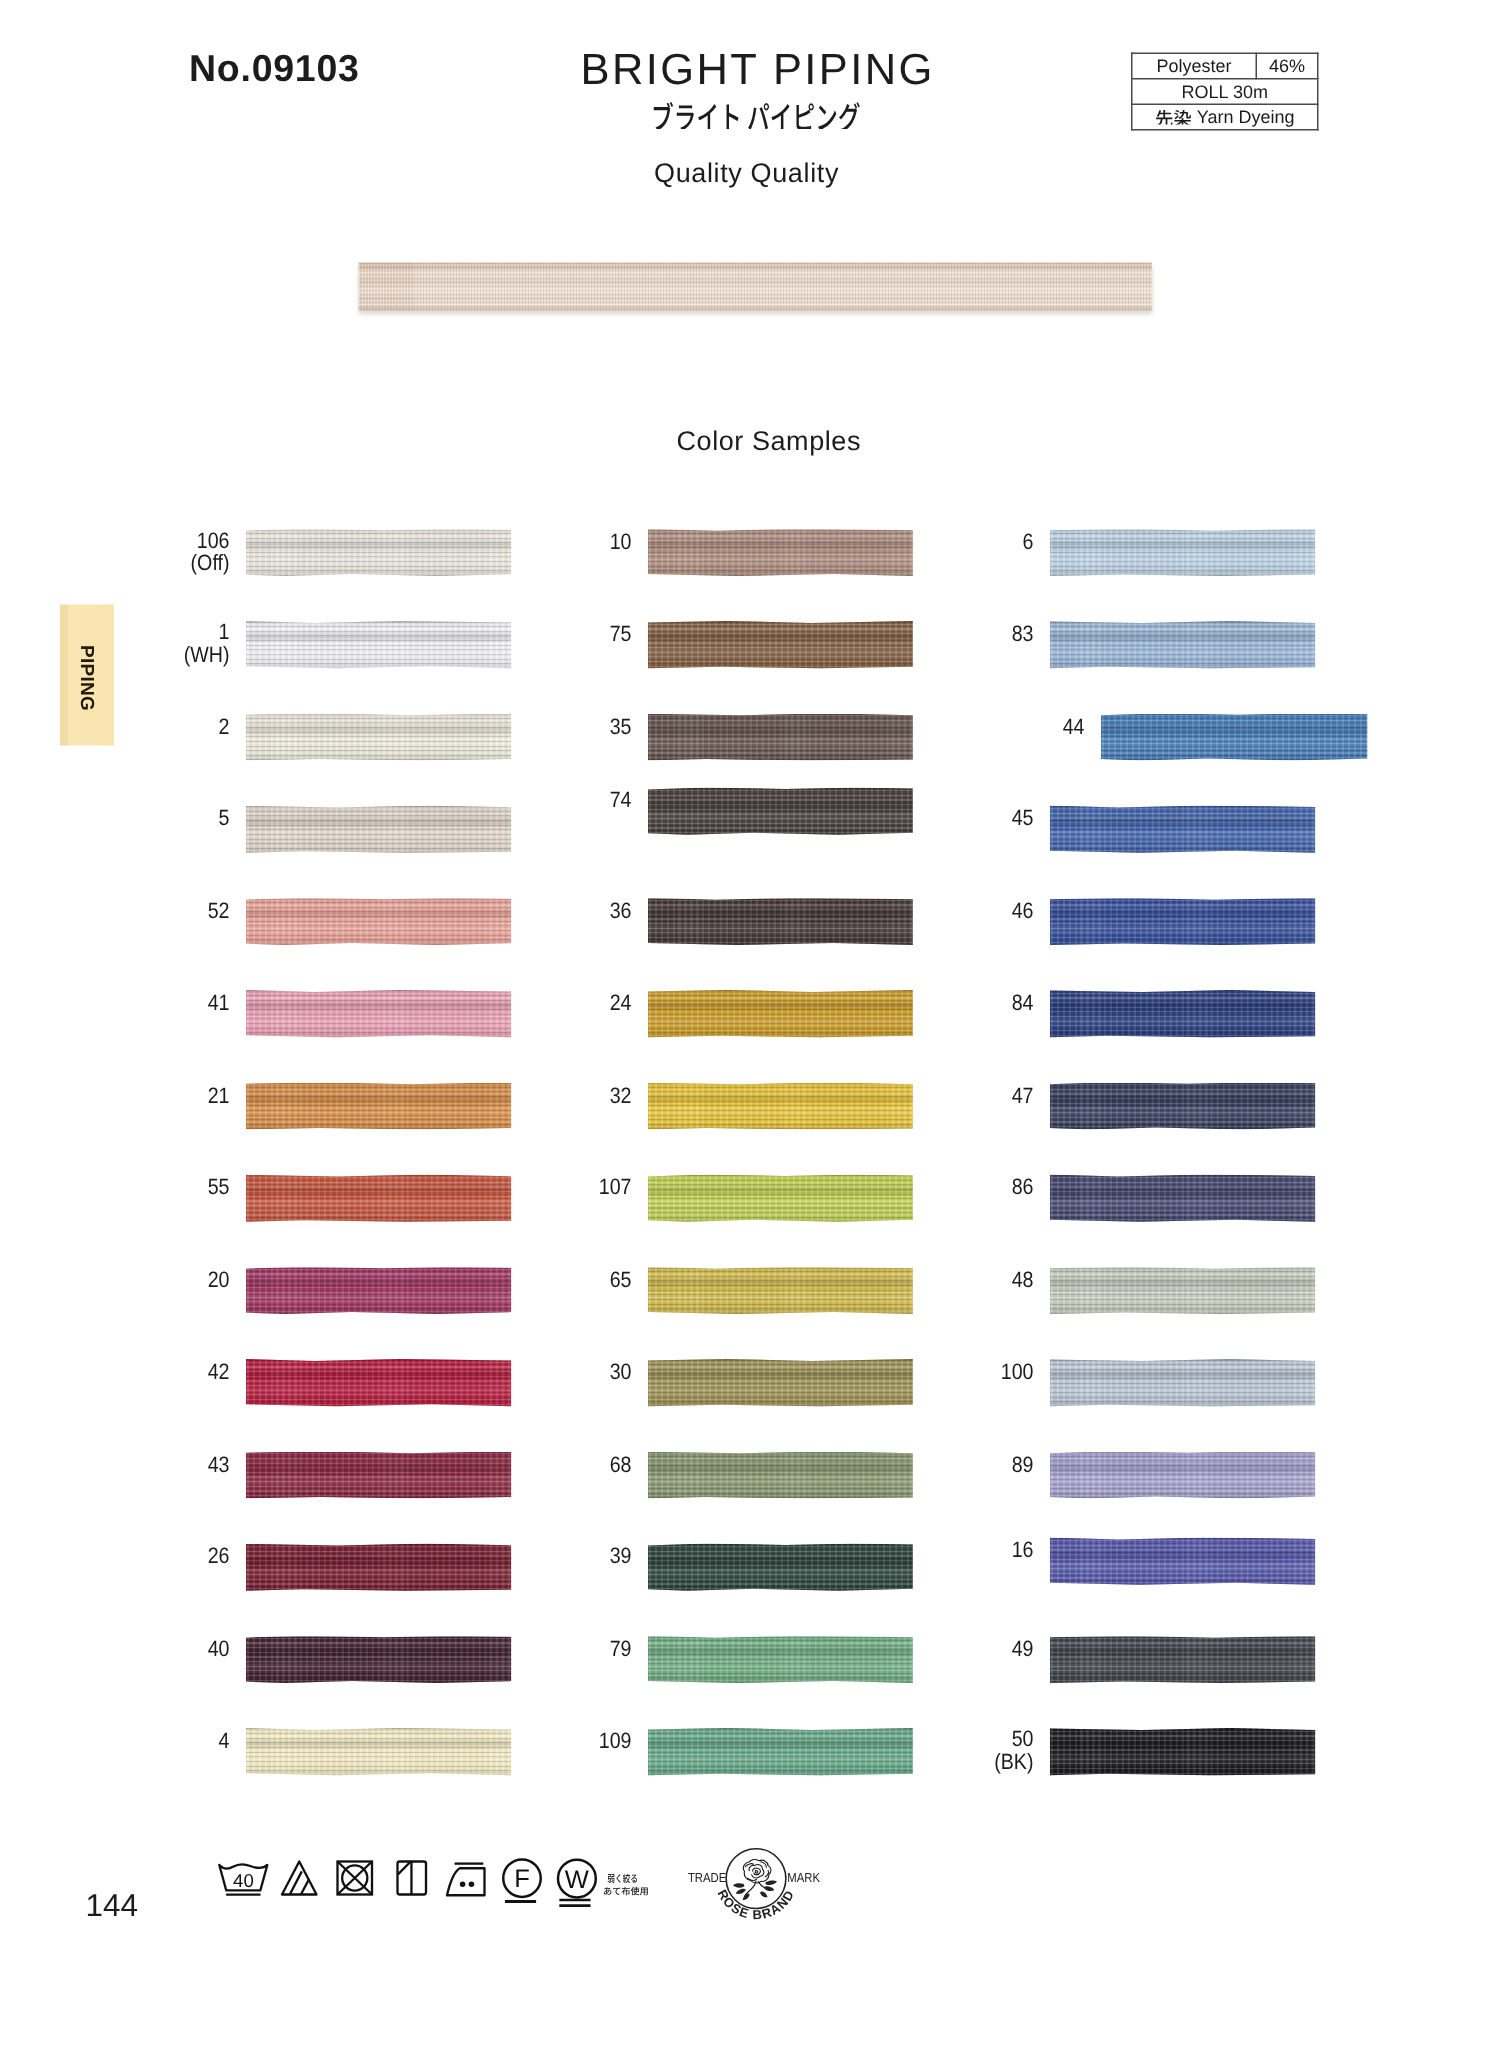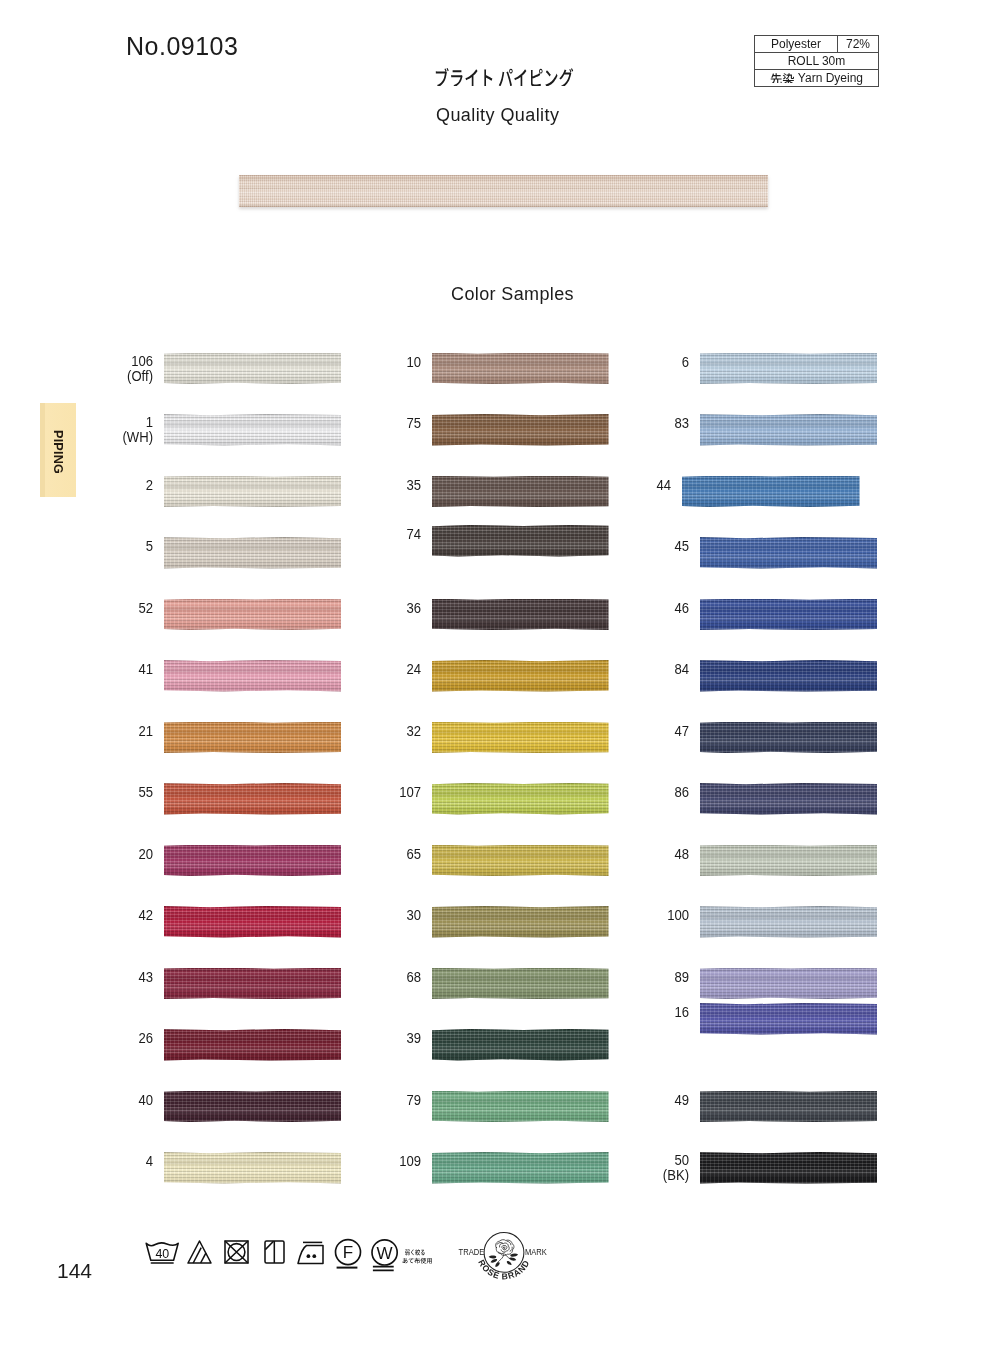--- a/index.html
+++ b/index.html
@@ -2,21 +2,21 @@
 <html><head>
 <meta charset="utf-8">
 <title>BRIGHT PIPING</title>
 <style>
   html,body{margin:0;padding:0;}
   body{width:1000px;height:1371px;background:#ffffff;
        font-family:"Liberation Sans",sans-serif;color:#1c1c1c;
        overflow:hidden;position:relative;}
   .page{position:absolute;left:0;top:0;width:1000px;height:1371px;}
 
-  #product-no{position:absolute;left:126px;top:32px;font-size:25px;font-weight:400;letter-spacing:0.5px;}
+  #product-no{position:absolute;left:126px;top:32px;font-size:25px;font-weight:700;letter-spacing:0.5px;}
   #title{position:absolute;left:387px;top:31px;font-size:29px;font-weight:400;letter-spacing:1.6px;}
   #subtitle{position:absolute;left:434px;top:64.5px;}
   #quality{position:absolute;left:436px;top:105px;font-size:18px;font-weight:400;letter-spacing:0.42px;}
 
   #spec{position:absolute;left:754px;top:35px;width:125px;border-collapse:collapse;font-size:12px;}
   #spec td{border:1px solid #4a4a4a;text-align:center;padding:0;height:16px;line-height:16px;white-space:nowrap;}
 
   #side-tab{position:absolute;left:40px;top:403px;width:36px;height:94px;background:#F7E2B0;
       background:linear-gradient(90deg,#F2DCA6 0,#F2DCA6 5px,#FAE6B4 5px,#F9E4AE 100%);}
   #side-tab .lab{position:absolute;left:-11px;top:42px;width:58px;text-align:center;
@@ -51,29 +51,30 @@
       rgba(255,255,255,.14) 88%, rgba(150,120,100,.30) 97%, rgba(150,120,100,.40) 100%);}
   #page-num{position:absolute;left:57px;top:1259px;font-size:21px;}
   #care{position:absolute;left:140px;top:1232px;}
   #logo{position:absolute;left:446px;top:1226px;}
 </style>
 </head>
 <body>
 
 <div class="page">
 <div id="product-no">No.09103</div>
+<div id="title">BRIGHT PIPING</div>
 <svg id="subtitle" width="139.7" height="21" viewBox="0 -200 1845 200" preserveAspectRatio="none" xmlns="http://www.w3.org/2000/svg">
       <path fill="#1c1c1c" d="M151 -167Q154 -164 157 -159Q160 -154 163 -149Q165 -145 167 -141L154 -135Q152 -139 149 -144Q146 -149 144 -153Q141 -158 138 -162ZM178 -172Q181 -169 184 -164Q187 -159 190 -155Q192 -150 194 -146L181 -140Q178 -146 173 -154Q169 -162 165 -167ZM171 -130Q169 -128 169 -125Q168 -122 167 -119Q165 -111 163 -102Q160 -92 157 -82Q153 -72 148 -63Q143 -53 137 -45Q128 -34 116 -23Q105 -13 90 -5Q76 3 58 9L40 -10Q60 -15 74 -22Q89 -29 100 -38Q110 -47 119 -58Q126 -66 131 -77Q136 -88 139 -99Q142 -110 144 -119Q141 -119 133 -119Q126 -119 116 -119Q106 -119 95 -119Q84 -119 74 -119Q64 -119 56 -119Q49 -119 45 -119Q39 -119 33 -119Q28 -119 24 -118V-141Q27 -140 30 -140Q34 -140 38 -139Q42 -139 45 -139Q48 -139 54 -139Q60 -139 68 -139Q77 -139 86 -139Q95 -139 104 -139Q113 -139 121 -139Q129 -139 135 -139Q140 -139 142 -139Q145 -139 148 -139Q152 -140 155 -140Z M246 -151Q250 -150 255 -150Q260 -150 265 -150Q268 -150 276 -150Q284 -150 294 -150Q304 -150 314 -150Q323 -150 331 -150Q339 -150 343 -150Q347 -150 353 -150Q358 -150 362 -151V-130Q358 -131 353 -131Q348 -131 342 -131Q339 -131 331 -131Q323 -131 314 -131Q304 -131 294 -131Q284 -131 276 -131Q268 -131 265 -131Q260 -131 255 -131Q250 -131 246 -130ZM378 -96Q377 -94 376 -92Q375 -90 375 -89Q371 -74 364 -60Q357 -45 345 -33Q330 -16 311 -6Q293 4 274 10L258 -8Q280 -13 298 -22Q316 -31 328 -44Q337 -53 342 -64Q348 -74 350 -84Q348 -84 343 -84Q337 -84 328 -84Q320 -84 311 -84Q301 -84 292 -84Q282 -84 273 -84Q265 -84 258 -84Q252 -84 249 -84Q245 -84 239 -84Q233 -84 227 -83V-104Q233 -104 239 -103Q244 -103 249 -103Q251 -103 257 -103Q263 -103 272 -103Q280 -103 290 -103Q300 -103 309 -103Q319 -103 328 -103Q336 -103 342 -103Q349 -103 351 -103Q355 -103 359 -103Q362 -104 364 -105Z M415 -75Q442 -82 464 -91Q486 -101 502 -111Q513 -118 523 -126Q533 -134 542 -142Q551 -151 558 -159L575 -143Q566 -134 556 -125Q546 -116 534 -108Q523 -100 511 -93Q500 -86 486 -79Q472 -72 457 -66Q441 -60 425 -55ZM499 -101 521 -107V-16Q521 -12 521 -7Q521 -3 522 1Q522 5 522 7H498Q498 5 498 1Q499 -3 499 -7Q499 -12 499 -16Z M665 -18Q665 -22 665 -30Q665 -39 665 -50Q665 -62 665 -75Q665 -87 665 -99Q665 -111 665 -121Q665 -130 665 -134Q665 -139 665 -145Q665 -151 664 -156H688Q688 -152 687 -145Q687 -139 687 -134Q687 -127 687 -117Q687 -107 687 -95Q687 -83 687 -70Q687 -58 687 -47Q687 -37 687 -29Q687 -21 687 -18Q687 -15 687 -11Q687 -6 688 -1Q688 3 688 7H664Q665 2 665 -5Q665 -13 665 -18ZM682 -104Q692 -101 704 -97Q716 -93 729 -89Q741 -84 752 -79Q764 -75 771 -71L762 -49Q754 -54 743 -58Q733 -63 722 -67Q711 -72 701 -75Q690 -79 682 -82Z M1003 -141Q1003 -136 1007 -133Q1010 -129 1016 -129Q1021 -129 1024 -133Q1028 -136 1028 -141Q1028 -147 1024 -150Q1021 -154 1016 -154Q1010 -154 1007 -150Q1003 -147 1003 -141ZM993 -141Q993 -148 996 -153Q999 -158 1004 -161Q1009 -165 1016 -165Q1022 -165 1027 -161Q1032 -158 1036 -153Q1039 -148 1039 -141Q1039 -135 1036 -130Q1032 -125 1027 -121Q1022 -118 1016 -118Q1009 -118 1004 -121Q999 -125 996 -130Q993 -135 993 -141ZM886 -61Q890 -69 893 -78Q896 -88 898 -98Q901 -107 903 -117Q905 -127 906 -136L928 -131Q928 -129 927 -126Q926 -123 925 -120Q925 -117 924 -114Q923 -110 922 -102Q920 -95 917 -86Q915 -78 912 -69Q910 -60 907 -53Q903 -43 898 -34Q893 -24 888 -14Q883 -5 877 3L855 -6Q865 -19 873 -33Q881 -48 886 -61ZM985 -67Q982 -75 978 -84Q975 -93 971 -101Q967 -110 963 -118Q959 -126 956 -132L977 -138Q980 -133 983 -125Q987 -117 991 -108Q995 -99 999 -91Q1003 -82 1006 -74Q1009 -67 1012 -58Q1015 -49 1019 -39Q1022 -30 1025 -21Q1028 -12 1030 -5L1007 2Q1004 -9 1001 -21Q997 -33 993 -45Q989 -57 985 -67Z M1060 -75Q1087 -82 1109 -91Q1131 -101 1147 -111Q1158 -118 1168 -126Q1178 -134 1187 -142Q1196 -151 1203 -159L1220 -143Q1211 -134 1201 -125Q1191 -116 1179 -108Q1168 -100 1156 -93Q1145 -86 1131 -79Q1117 -72 1102 -66Q1086 -60 1070 -55ZM1144 -101 1166 -107V-16Q1166 -12 1166 -7Q1166 -3 1167 1Q1167 5 1167 7H1143Q1143 5 1143 1Q1144 -3 1144 -7Q1144 -12 1144 -16Z M1398 -141Q1398 -135 1402 -132Q1405 -128 1411 -128Q1416 -128 1419 -132Q1423 -135 1423 -141Q1423 -146 1419 -149Q1416 -153 1411 -153Q1405 -153 1402 -149Q1398 -146 1398 -141ZM1387 -141Q1387 -147 1391 -152Q1394 -157 1399 -161Q1404 -164 1411 -164Q1417 -164 1422 -161Q1427 -157 1430 -152Q1434 -147 1434 -141Q1434 -134 1430 -129Q1427 -124 1422 -121Q1417 -118 1411 -118Q1404 -118 1399 -121Q1394 -124 1391 -129Q1387 -134 1387 -141ZM1303 -152Q1303 -148 1302 -143Q1302 -138 1302 -133Q1302 -131 1302 -123Q1302 -115 1302 -105Q1302 -94 1302 -83Q1302 -71 1302 -61Q1302 -50 1302 -42Q1302 -33 1302 -30Q1302 -23 1305 -20Q1309 -17 1316 -16Q1320 -15 1327 -15Q1334 -14 1341 -14Q1348 -14 1358 -15Q1367 -15 1377 -16Q1386 -17 1395 -18Q1403 -19 1410 -21V2Q1401 3 1388 4Q1376 5 1363 6Q1350 6 1339 6Q1330 6 1322 6Q1313 5 1307 4Q1295 2 1288 -5Q1281 -11 1281 -24Q1281 -29 1281 -38Q1281 -47 1281 -59Q1281 -70 1281 -82Q1281 -94 1281 -105Q1281 -115 1281 -123Q1281 -130 1281 -133Q1281 -136 1281 -139Q1281 -142 1281 -146Q1280 -149 1280 -152ZM1293 -89Q1302 -91 1313 -94Q1324 -97 1335 -100Q1346 -104 1356 -107Q1367 -111 1375 -115Q1380 -117 1385 -119Q1390 -122 1394 -125L1403 -104Q1398 -102 1393 -100Q1387 -98 1382 -96Q1373 -92 1362 -88Q1350 -85 1338 -81Q1326 -77 1314 -74Q1303 -71 1293 -68Z M1492 -149Q1497 -145 1504 -140Q1511 -135 1518 -129Q1526 -123 1532 -117Q1539 -112 1543 -107L1527 -91Q1523 -95 1517 -101Q1511 -106 1504 -112Q1497 -119 1490 -124Q1483 -130 1477 -133ZM1471 -15Q1488 -18 1502 -22Q1516 -26 1528 -32Q1540 -37 1550 -43Q1566 -53 1579 -66Q1593 -79 1603 -92Q1613 -106 1619 -119L1631 -97Q1624 -84 1614 -71Q1603 -58 1590 -46Q1577 -34 1561 -24Q1551 -18 1539 -12Q1527 -7 1514 -2Q1500 3 1484 5Z M1799 -162Q1802 -158 1805 -153Q1808 -148 1811 -143Q1813 -138 1815 -134L1802 -129Q1799 -135 1795 -143Q1790 -151 1786 -156ZM1822 -170Q1825 -166 1828 -161Q1831 -156 1834 -152Q1837 -147 1838 -143L1825 -137Q1822 -144 1818 -151Q1813 -159 1809 -165ZM1815 -120Q1813 -118 1812 -114Q1810 -111 1809 -108Q1806 -98 1802 -87Q1797 -75 1790 -63Q1783 -51 1774 -40Q1760 -23 1741 -9Q1722 5 1694 16L1675 -1Q1695 -7 1709 -15Q1724 -22 1735 -31Q1747 -41 1755 -51Q1763 -60 1769 -70Q1775 -81 1780 -91Q1784 -102 1786 -110H1715L1722 -128Q1725 -128 1731 -128Q1737 -128 1745 -128Q1754 -128 1761 -128Q1769 -128 1775 -128Q1781 -128 1783 -128Q1787 -128 1791 -128Q1795 -129 1798 -130ZM1748 -151Q1745 -146 1743 -141Q1740 -136 1738 -133Q1732 -122 1722 -109Q1713 -96 1700 -84Q1688 -72 1673 -61L1655 -74Q1668 -82 1678 -91Q1688 -100 1696 -109Q1703 -117 1709 -126Q1714 -134 1718 -140Q1720 -143 1722 -149Q1724 -154 1725 -158Z"></path>
     </svg>
 <div id="quality">Quality Quality</div>
 <table id="spec">
       <tbody>
 <tr>
           <td>Polyester</td>
-          <td style="width:40px">72%</td>
+          <td style="width:40px">46%</td>
         </tr>
 <tr>
           <td colspan="2">ROLL 30m</td>
         </tr>
 <tr>
           <td colspan="2"><span style="display:inline-block;width:24.5px;height:11.5px;position:relative;top:1px"><svg width="24.5" height="11.5" viewBox="0 -190 400 190" preserveAspectRatio="none">
                 <path fill="#1c1c1c" d="M116 -71H135V-12Q135 -7 136 -6Q138 -4 143 -4Q144 -4 147 -4Q150 -4 154 -4Q157 -4 160 -4Q164 -4 165 -4Q168 -4 170 -6Q172 -8 173 -14Q173 -21 174 -33Q176 -32 179 -30Q182 -29 185 -27Q189 -26 191 -26Q190 -10 188 -1Q185 7 180 10Q175 14 167 14Q165 14 161 14Q158 14 154 14Q149 14 146 14Q142 14 141 14Q131 14 125 11Q120 9 118 4Q116 -2 116 -12ZM12 -84H189V-66H12ZM45 -139H174V-121H45ZM62 -70H82Q81 -55 77 -42Q74 -29 68 -18Q61 -6 50 2Q39 11 21 18Q20 15 18 12Q16 9 13 6Q11 3 9 2Q25 -4 35 -11Q45 -18 51 -27Q56 -37 59 -47Q61 -58 62 -70ZM47 -165 66 -161Q63 -150 58 -137Q54 -124 48 -113Q42 -101 35 -92Q33 -93 30 -95Q27 -97 24 -98Q21 -100 19 -101Q26 -109 31 -120Q36 -131 40 -143Q44 -155 47 -165ZM91 -169H110V-79H91Z M211 -58H389V-42H211ZM269 -147H350V-130H269ZM290 -79H309V17H290ZM283 -51 298 -44Q289 -32 276 -20Q263 -9 249 0Q234 8 219 14Q218 12 215 9Q213 6 211 3Q209 1 207 -1Q221 -6 236 -13Q250 -21 263 -31Q275 -40 283 -51ZM316 -51Q324 -41 337 -31Q349 -22 364 -15Q379 -7 394 -3Q392 -1 389 2Q387 4 385 7Q382 10 381 13Q366 8 351 -1Q336 -10 323 -21Q310 -32 301 -44ZM208 -127 216 -139Q221 -138 228 -136Q234 -133 240 -131Q246 -129 250 -126L242 -112Q238 -115 232 -117Q227 -120 220 -123Q214 -125 208 -127ZM222 -155 229 -168Q235 -166 242 -164Q248 -161 254 -159Q260 -156 264 -154L257 -141Q253 -143 247 -146Q241 -148 234 -151Q228 -153 222 -155ZM212 -78Q220 -84 230 -94Q240 -104 250 -114L261 -102Q253 -93 244 -83Q235 -74 226 -65ZM340 -147H358V-98Q358 -92 359 -91Q360 -90 363 -90Q364 -90 366 -90Q367 -90 369 -90Q370 -90 371 -90Q372 -90 373 -91Q374 -91 374 -92Q375 -94 375 -96Q376 -98 376 -103Q376 -109 376 -115Q379 -113 384 -110Q388 -108 392 -107Q392 -100 391 -94Q391 -87 390 -84Q388 -81 387 -79Q385 -77 382 -76Q380 -75 377 -75Q373 -74 371 -74Q369 -74 367 -74Q364 -74 362 -74Q360 -74 358 -74Q355 -74 351 -75Q347 -76 345 -78Q342 -81 341 -85Q340 -89 340 -98ZM302 -169 321 -169Q320 -142 315 -123Q309 -103 298 -90Q287 -77 268 -68Q267 -70 264 -73Q262 -76 259 -78Q257 -81 255 -82Q273 -89 283 -101Q293 -112 297 -129Q302 -146 302 -169Z"></path>
               </svg></span>&nbsp;<span>Yarn Dyeing</span></td>
         </tr>
 </tbody>
@@ -290,21 +291,21 @@
           <u></u>
         </div>
       </div>
 <div class="srow" style="left:588.5px;top:414.0px;width:288.5px;height:31.5px">
         <div class="code" style="left:0;top:2px;width:100px"><span>83</span></div>
         <div class="rib w3" style="left:111px;top:0;width:177.5px;height:31.5px;background:#9FBCDE">
           <i></i>
           <u></u>
         </div>
       </div>
-<div class="srow" style="left:571px;top:475.5px;width:312px;height:31.5px">
+<div class="srow" style="left:623px;top:475.5px;width:312px;height:31.5px">
         <div class="code" style="left:0;top:2px;width:100px"><span>44</span></div>
         <div class="rib w0" style="left:111px;top:0;width:177.5px;height:31.5px;background:#4B82BE">
           <i></i>
           <u></u>
         </div>
       </div>
 <div class="srow" style="left:588.5px;top:537.0px;width:288.5px;height:31.5px">
         <div class="code" style="left:0;top:2px;width:100px"><span>45</span></div>
         <div class="rib w1" style="left:111px;top:0;width:177.5px;height:31.5px;background:#4668B0">
           <i></i>
@@ -353,21 +354,21 @@
           <u></u>
         </div>
       </div>
 <div class="srow" style="left:588.5px;top:967.5px;width:330px;height:31.5px">
         <div class="code" style="left:0;top:2px;width:100px"><span>89</span></div>
         <div class="rib w0" style="left:111px;top:0;width:177.5px;height:31.5px;background:#ABA6D4">
           <i></i>
           <u></u>
         </div>
       </div>
-<div class="srow" style="left:588.5px;top:1003px;width:288.5px;height:31.5px">
+<div class="srow" style="left:588.5px;top:1025px;width:288.5px;height:31.5px">
         <div class="code" style="left:0;top:2px;width:100px"><span>16</span></div>
         <div class="rib w1" style="left:111px;top:0;width:177.5px;height:31.5px;background:#5A5BAE">
           <i></i>
           <u></u>
         </div>
       </div>
 <div class="srow" style="left:588.5px;top:1090.5px;width:288.5px;height:31.5px">
         <div class="code" style="left:0;top:2px;width:100px"><span>49</span></div>
         <div class="rib w2" style="left:111px;top:0;width:177.5px;height:31.5px;background:#434850">
           <i></i>

